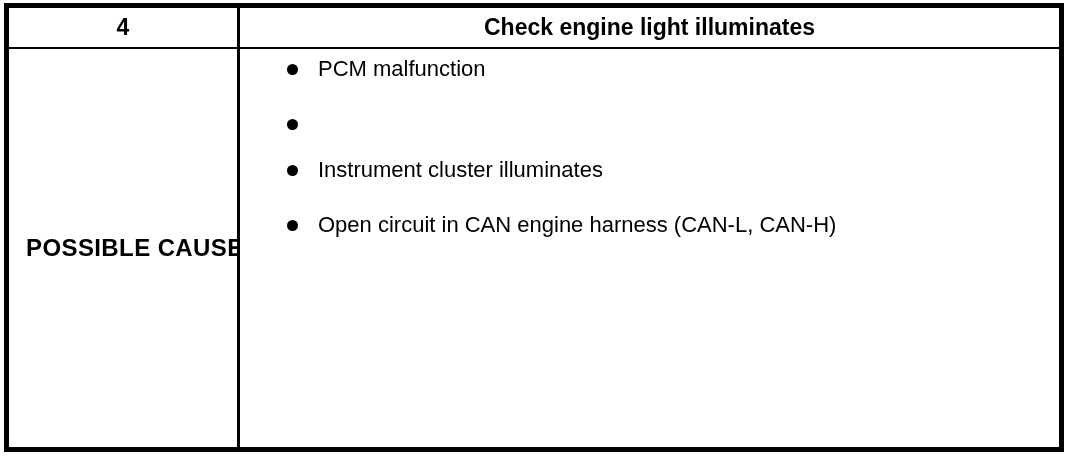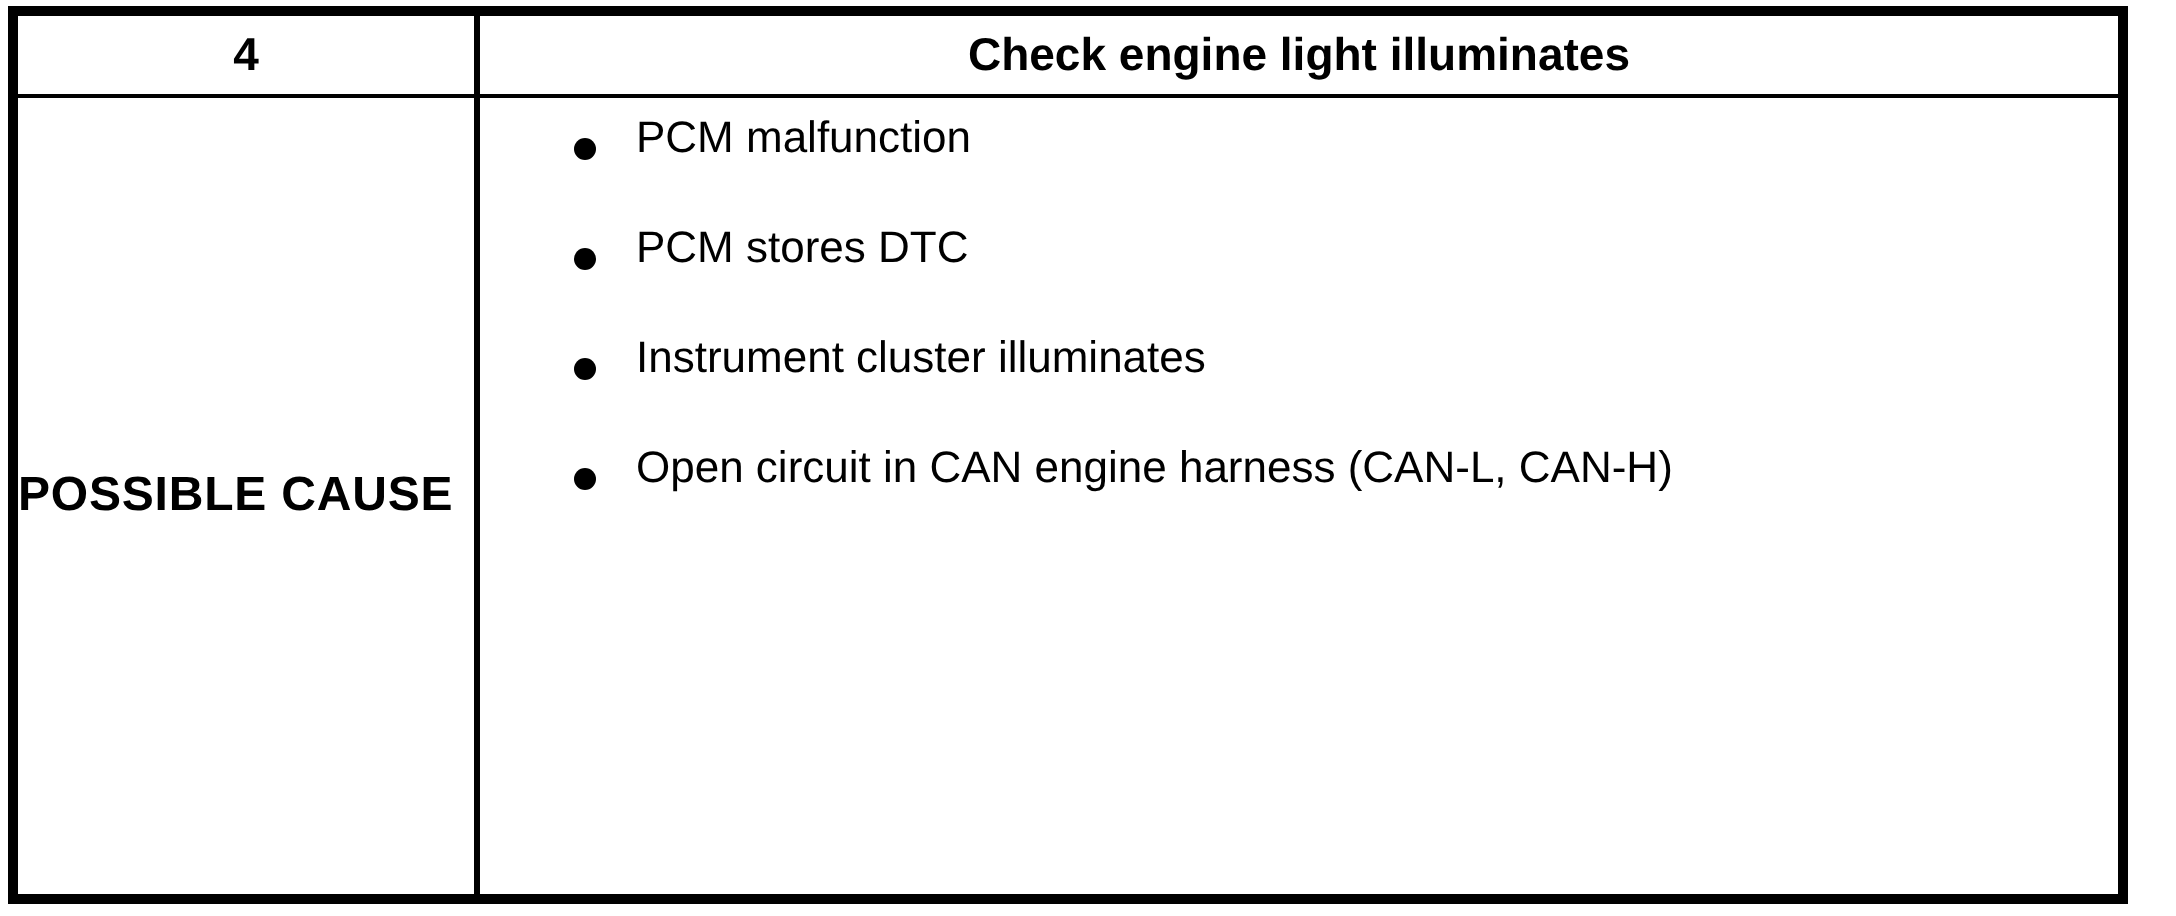--- a/index.html
+++ b/index.html
@@ -42,37 +42,37 @@
   .head-title {
     display: flex;
     align-items: center;
     justify-content: center;
     font-weight: bold;
     font-size: 23px;
   }
   .label-cell {
     display: flex;
     align-items: center;
-    padding-left: 0;
+    padding-left: 17px;
   }
   .label-cell span {
     font-weight: bold;
     font-size: 24px;
     letter-spacing: 0.4px;
     white-space: nowrap;
   }
   .causes-cell { padding: 0; }
   .causes-list {
     list-style: none;
     margin: 0;
     padding: 5px 12px 0 47px;
   }
   .cause-item {
     display: flex;
-    align-items: center;
+    align-items: flex-start;
     margin-bottom: 25px;
   }
   .cause-item:last-child { margin-bottom: 0; }
   .bullet {
     flex: none;
     width: 11px;
     height: 11px;
     border-radius: 50%;
     background: #000000;
     margin: 10px 20px 0 0;
@@ -102,21 +102,20 @@
     </div>
 
     <div class="cell causes-cell">
       <ul class="causes-list">
         <li class="cause-item">
           <span class="bullet"></span>
           <span class="cause-text">PCM malfunction</span>
         </li>
         <li class="cause-item">
           <span class="bullet"></span>
-          <span class="cause-text">PCM stores DTC</span>
         </li>
         <li class="cause-item">
           <span class="bullet"></span>
           <span class="cause-text">Instrument cluster illuminates</span>
         </li>
         <li class="cause-item">
           <span class="bullet"></span>
           <span class="cause-text">Open circuit in CAN engine harness (CAN-L, CAN-H)</span>
         </li>
       </ul>

